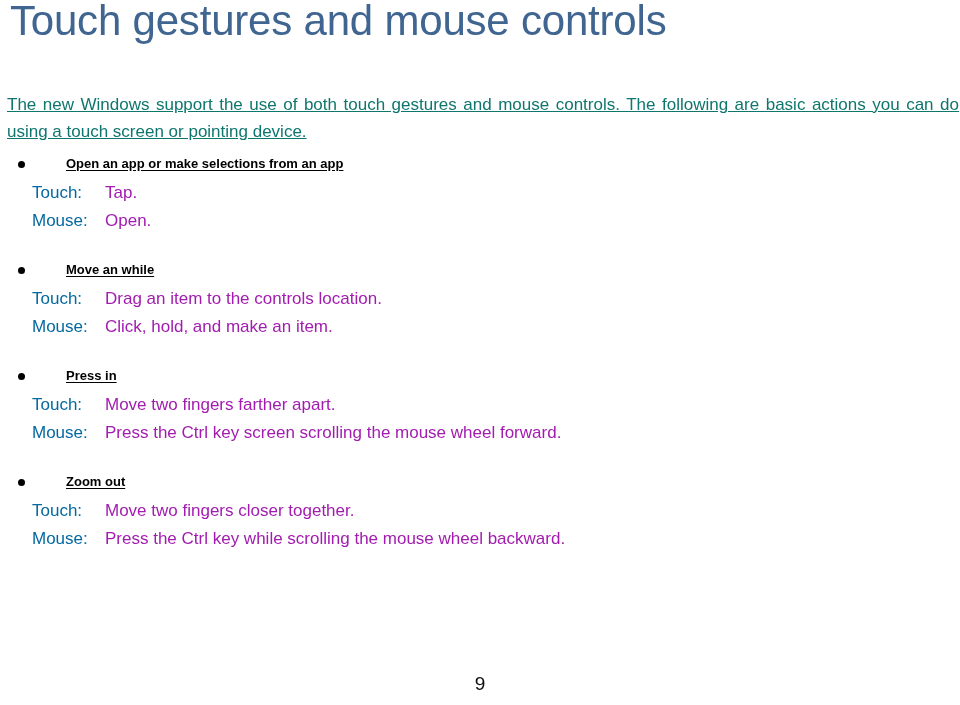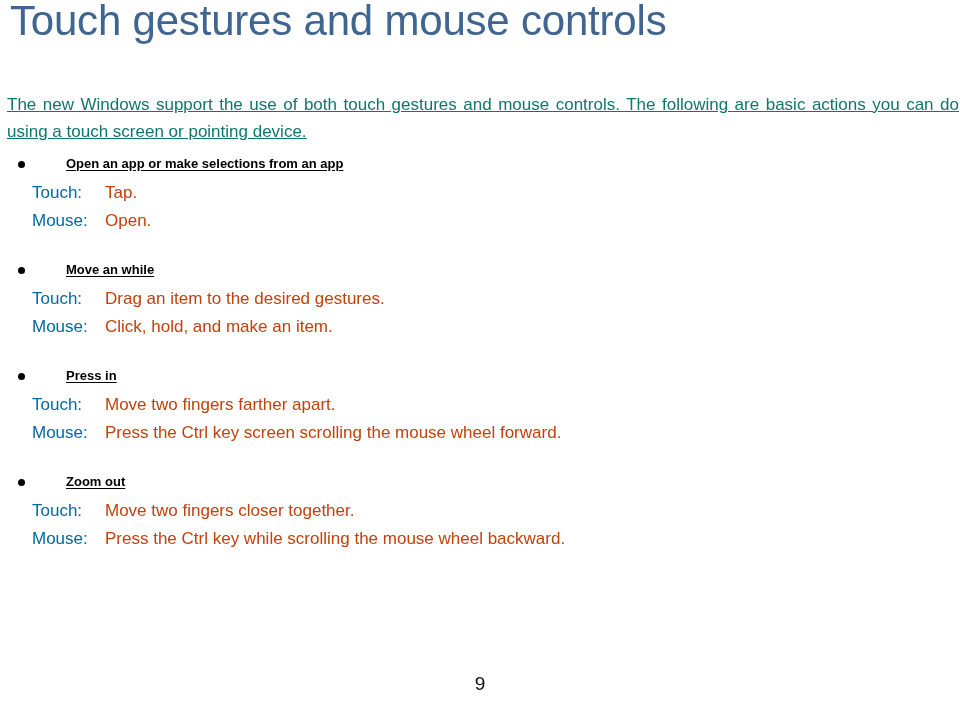--- a/index.html
+++ b/index.html
@@ -101,21 +101,21 @@
     color: #0369a1;
     white-space: nowrap;
     margin-left: 24px;
   }
   .kv-value {
     position: absolute;
     left: 105px;
     top: 0;
     font-size: 17px;
     line-height: 26px;
-    color: #c2410c;
+    color: #a21caf;
     white-space: nowrap;
   }
 
   
   .page-number {
     position: absolute;
     left: 0;
     top: 672px;
     width: 960px;
     text-align: center;
@@ -150,21 +150,21 @@
       </div>
     </div>
 
     <div class="section">
       <div class="sec-heading-row">
         <span class="bullet"></span>
         <span class="sec-heading">Move an while</span>
       </div>
       <div class="kv-row">
         <span class="kv-label">Touch:</span>
-        <span class="kv-value">Drag an item to the desired gestures.</span>
+        <span class="kv-value">Drag an item to the controls location.</span>
       </div>
       <div class="kv-row">
         <span class="kv-label">Mouse:</span>
         <span class="kv-value">Click, hold, and make an item.</span>
       </div>
     </div>
 
     <div class="section">
       <div class="sec-heading-row">
         <span class="bullet"></span>

